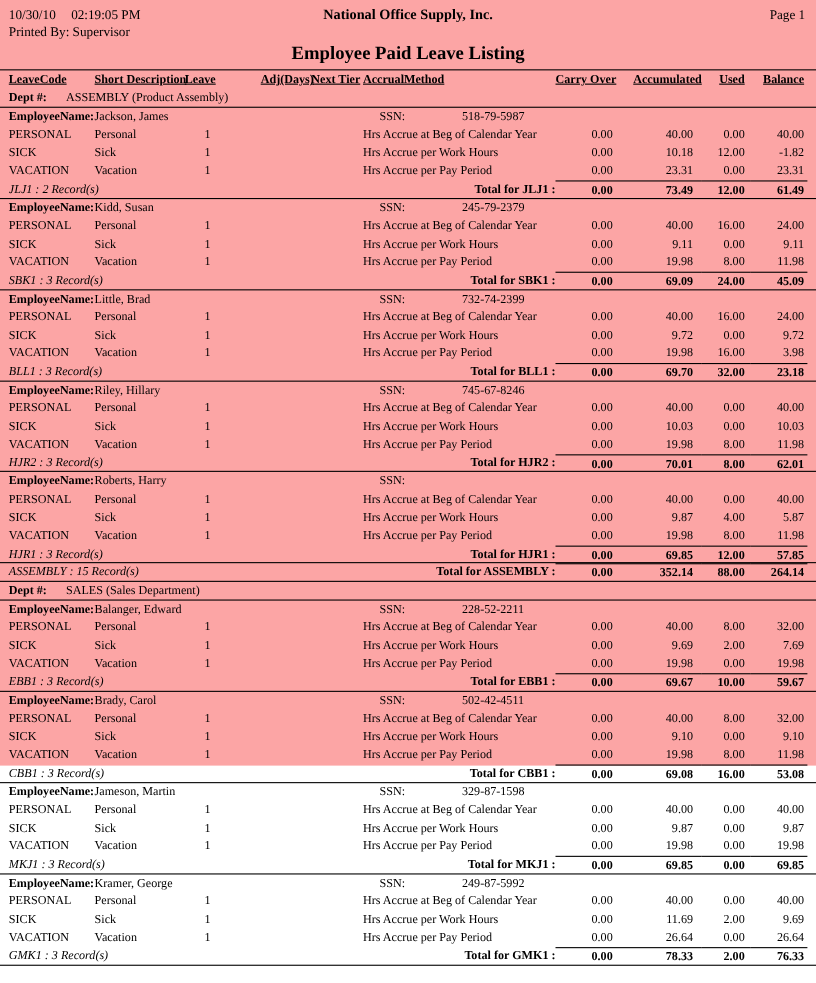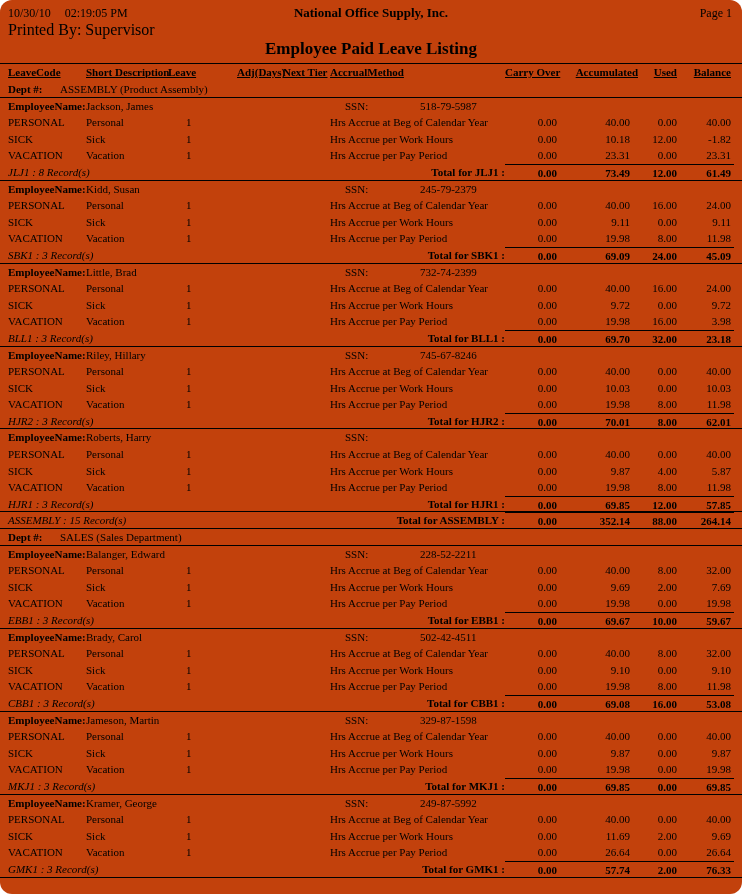--- a/index.html
+++ b/index.html
@@ -2,29 +2,29 @@
 <html><head>
 <meta charset="utf-8">
 <style>
   * { margin:0; padding:0; box-sizing:border-box; }
   html,body { background:#ffffff; }
   body {
     width:742px; height:894px; overflow:hidden;
     font-family:"Liberation Serif", serif;
     color:#000;
   }
-  .page { width:742px; height:894px; background:#c2410c; position:relative;border-radius:12px; }
+  .page { width:742px; height:696px; background:#fca5a5; position:relative; }
 
   
   .ph-row1 { position:relative; height:23px; font-size:12px; }
   .datetime { position:absolute; left:8px; top:6px; display:flex; gap:14px; }
   .company  { position:absolute; left:0; right:0; top:5px; text-align:center;
               font-weight:bold; font-size:13px; }
   .page-num { position:absolute; right:10px; top:6px; }
-  .ph-row2  { padding:0 8px; font-size:16px; height:15px; line-height:13px; }
+  .ph-row2  { padding:0 8px; font-size:12px; height:15px; line-height:13px; }
   .ph-title { text-align:center; font-size:17px; font-weight:bold;
               height:25px; line-height:22px; }
   .top-rule { border-top:1px solid #000; height:0; }
 
   
   .row { font-size:11px; height:16.6px; line-height:16.4px;
          padding:0 8px; white-space:nowrap; }
   .grid10 { display:grid;
     grid-template-columns:78px 82px 69px 46px 47px 175px 55px 78px 44px 52px; }
   .emp-grid { display:grid; grid-template-columns:78px 259px 75px 1fr; }
@@ -116,21 +116,21 @@
         <span class="c-tier-val">1</span>
         <span></span>
         <span></span>
         <span>Hrs Accrue per Pay Period</span>
         <span class="num c-carry">0.00</span>
         <span class="num v-accum">23.31</span>
         <span class="num c-used">0.00</span>
         <span class="num c-bal">23.31</span>
       </div>
       <div class="row total-grid">
-        <span class="i">JLJ1 : 8 Record(s)</span>
+        <span class="i">JLJ1 : 2 Record(s)</span>
         <span class="b num">Total for JLJ1 :</span>
         <span class="b num tline c-carry">0.00</span>
         <span class="b num tline v-accum">73.49</span>
         <span class="b num tline c-used">12.00</span>
         <span class="b num tline c-bal">61.49</span>
       </div>
       <div class="row emp-grid">
         <span class="b">EmployeeName:</span>
         <span>Kidd, Susan</span>
         <span>SSN:</span>
@@ -527,19 +527,19 @@
         <span>Hrs Accrue per Pay Period</span>
         <span class="num c-carry">0.00</span>
         <span class="num v-accum">26.64</span>
         <span class="num c-used">0.00</span>
         <span class="num c-bal">26.64</span>
       </div>
       <div class="row total-grid">
         <span class="i">GMK1 : 3 Record(s)</span>
         <span class="b num">Total for GMK1 :</span>
         <span class="b num tline c-carry">0.00</span>
-        <span class="b num tline v-accum">57.74</span>
+        <span class="b num tline v-accum">78.33</span>
         <span class="b num tline c-used">2.00</span>
         <span class="b num tline c-bal">76.33</span>
       </div>
     </div>
 
 </div>
 
 </body></html>

